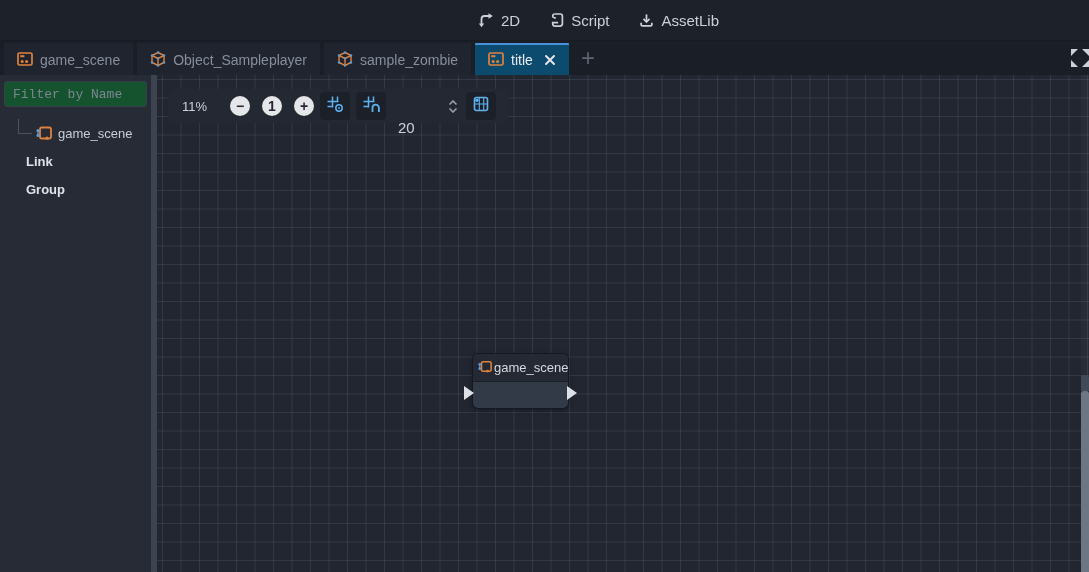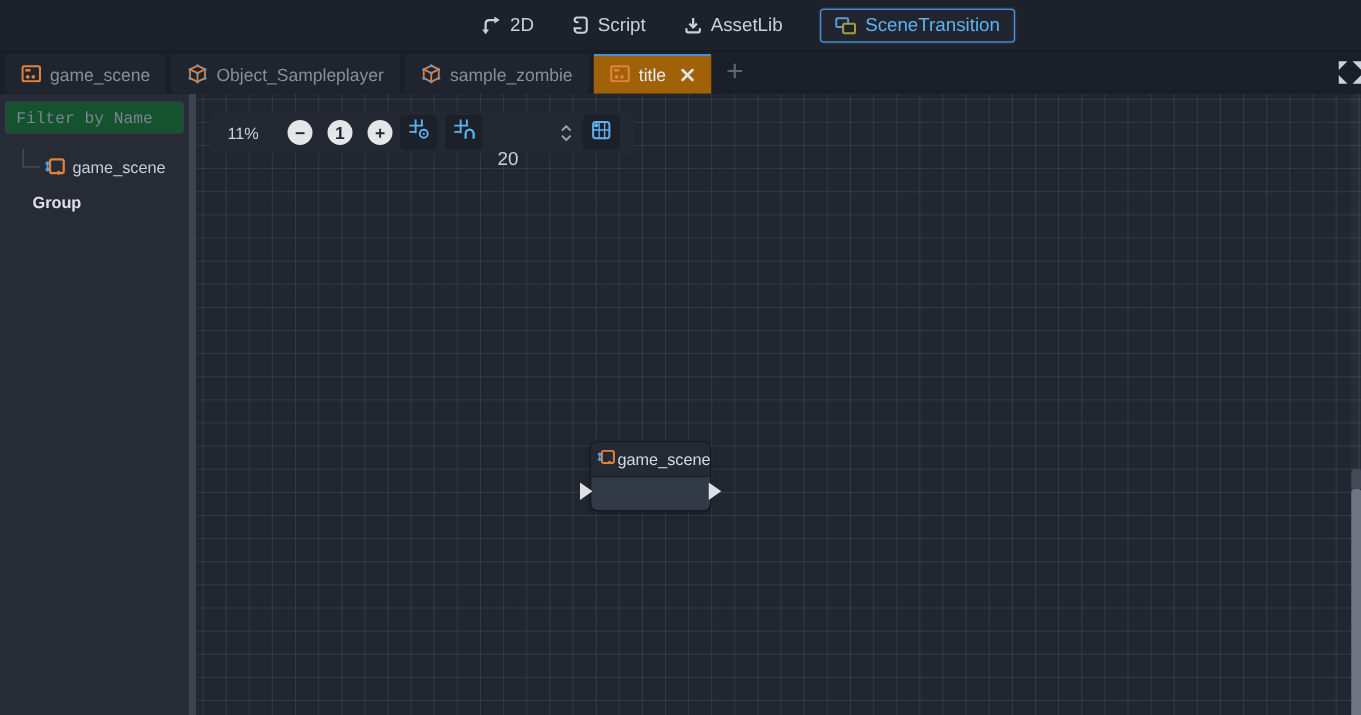--- a/index.html
+++ b/index.html
@@ -9,21 +9,21 @@
   
   .topbar { height:41px; display:flex; align-items:center; justify-content:center; border-bottom:1px solid #171b23; }
   .topbar-inner { display:flex; align-items:center; gap:30px; margin-left:108px; }
   .ws-btn { display:flex; align-items:center; gap:7px; font-size:15px; font-weight:400; color:#ccd0d8; cursor:default; }
   .ws-btn svg { display:block; }
   .ws-btn.st-active { color:#5fb2f0; border:1px solid #4a90d9; border-radius:3px; padding:4px 11px; background:#20252f; box-shadow:0 0 0 1px rgba(74,144,217,.25); }
 
   
   .tabbar { height:34px; background:#1a1e26; display:flex; align-items:flex-end; position:relative; }
   .tab { height:32px; display:flex; align-items:center; gap:7px; padding:0 13px; font-size:14px; color:#878e9c; background:#20242e; border-top:2px solid transparent; margin-left:4px; border-radius:1px 1px 0 0; }
-  .tab.active { background:#a16207; color:#e9ebef; border-top:2px solid #4a90d9; }
+  .tab.active { background:#0c4a6e; color:#e9ebef; border-top:2px solid #4a90d9; }
   .tab .close { display:flex; margin-left:4px; }
   .add-tab { font-size:24px; font-weight:400; color:#5e6572; padding:0 12px; align-self:center; line-height:30px; }
   .expand-btn { position:absolute; right:0px; top:6px; width:22px; height:22px; overflow:hidden; }
 
   
   .main { display:flex; height:497px; }
   .sidebar { width:151px; background:#262b36; flex:none; padding-top:6px; }
   .filter-wrap { margin:0 4px; }
   .filter-wrap input { width:100%; height:25px; background:#14532d; border:1px solid #383f4c; border-radius:3px; color:#ccd0d8; font-size:13px; padding:12px 8px; font-family:Liberation Mono, monospace; outline:none; }
   .filter-wrap input::placeholder { color:#7d8493; }
@@ -97,29 +97,20 @@
     <div class="ws-btn">
       <span>
         <svg width="15" height="15" viewBox="0 0 16 16">
             <path d="M8 1.5 V9" stroke="#ccd0d8" stroke-width="1.9" fill="none"></path>
             <path d="M4.8 6.3 L8 9.6 L11.2 6.3" stroke="#ccd0d8" stroke-width="1.9" fill="none"></path>
             <path d="M2.3 10.3 V12.4 Q2.3 13.7 3.6 13.7 H12.4 Q13.7 13.7 13.7 12.4 V10.3" stroke="#ccd0d8" stroke-width="1.9" fill="none"></path>
           </svg>
       </span>
       <span>AssetLib</span>
     </div>
-    <div class="ws-btn st-active">
-      <span>
-        <svg width="17" height="15" viewBox="0 0 17 15">
-            <rect x="1" y="1.5" width="9.5" height="7" rx="1" fill="none" stroke="#5b9bd5" stroke-width="1.6"></rect>
-            <rect x="6.5" y="6" width="9.5" height="7.5" rx="1" fill="#1d212a" stroke="#a89a3e" stroke-width="1.6"></rect>
-          </svg>
-      </span>
-      <span>SceneTransition</span>
-    </div>
   </div>
 </div>
 
 <div class="tabbar">
   <div class="tab">
     <span>
       <svg width="16" height="14" viewBox="0 0 16 14">
           <rect x="1" y="1" width="14" height="12" rx="1.5" fill="none" stroke="#e0823c" stroke-width="1.7"></rect>
           <rect x="3.2" y="3.2" width="4.2" height="2" fill="#e0823c"></rect>
           <circle cx="5.2" cy="9.4" r="1.5" fill="#e0823c"></circle>
@@ -201,20 +192,23 @@
               <rect x="4" y="1.5" width="11" height="11" rx="1.8" fill="none" stroke="#e0823c" stroke-width="1.8"></rect>
               <path d="M2 4.5 V9.5" stroke="#5b9bd5" stroke-width="1.4"></path>
               <circle cx="2" cy="4.5" r="1.6" fill="#5b9bd5"></circle>
               <circle cx="2" cy="9.5" r="1.6" fill="#5b9bd5"></circle>
               <circle cx="11" cy="12.2" r="1.6" fill="#e0823c"></circle>
             </svg>
         </span>
         <span class="lbl">game_scene</span>
       </div>
       <div class="tree-row pad26">
+        <span class="lbl">Link</span>
+      </div>
+      <div class="tree-row pad26">
         <span class="lbl">Group</span>
       </div>
     </div>
   </div>
 
   <div class="vsep"></div>
 
   <div class="graph">
 
     <div class="gtoolbar">

